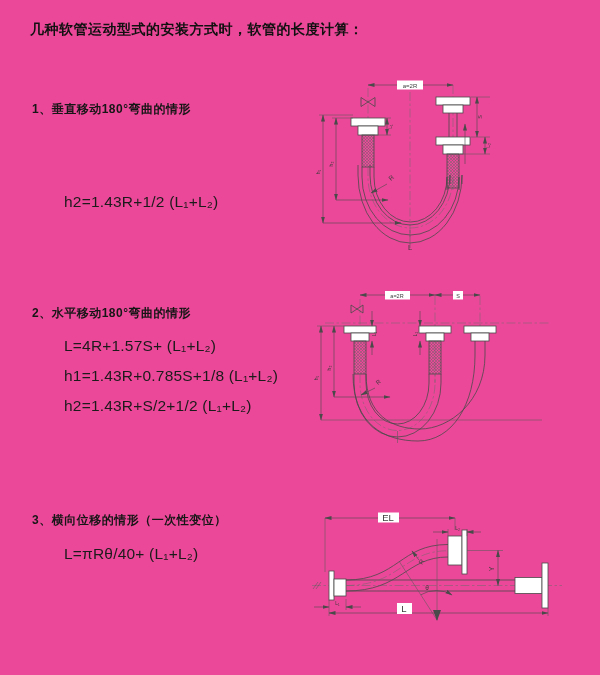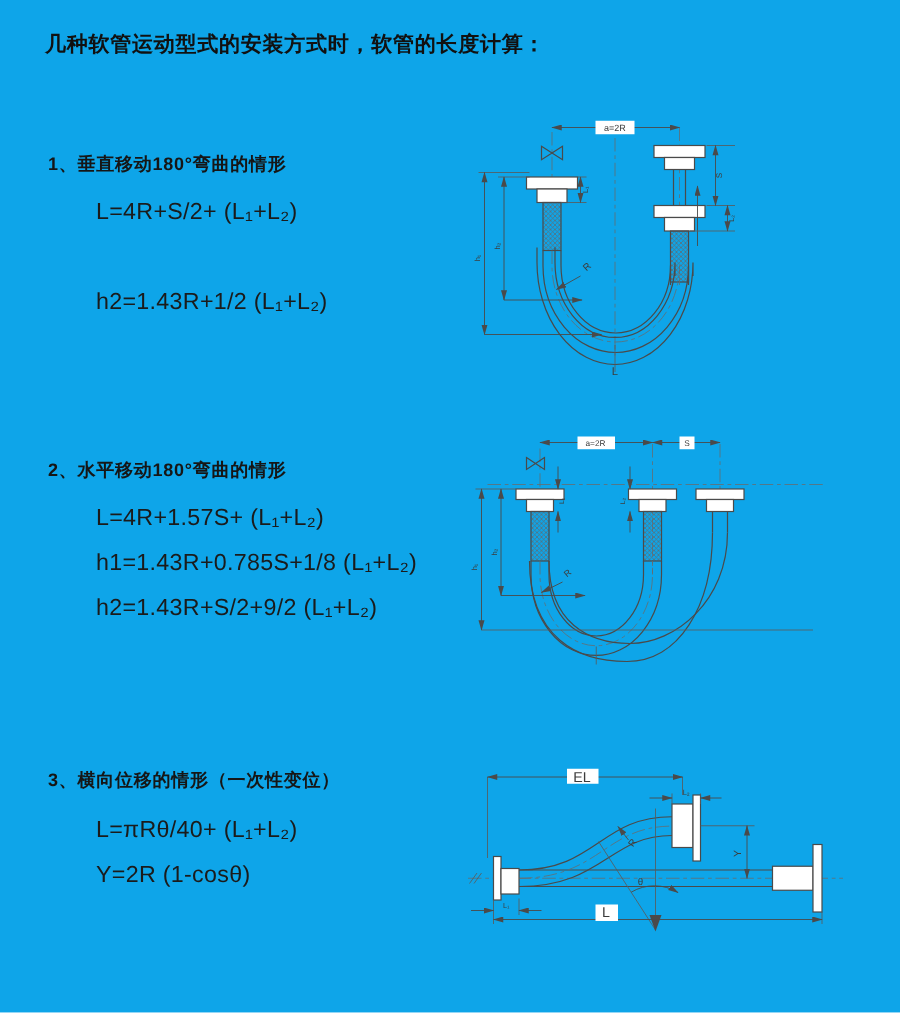--- a/index.html
+++ b/index.html
@@ -1,17 +1,17 @@
 <!DOCTYPE html>
 <html><head>
 <meta charset="utf-8">
 <style>
   html,body{margin:0;padding:0;background:#fff;}
   .page{
-    position:relative;width:600px;height:675px;background:#0ea5e9;
+    position:relative;width:600px;height:675px;background:#ec4899;
     font-family:"Liberation Sans","DejaVu Sans",sans-serif;color:#1b1b1b;
     overflow:hidden;
   }
   .title{position:absolute;left:30px;top:21px;font-size:14px;font-weight:700;color:#111;letter-spacing:.5px;}
   .sec-heading{position:absolute;left:32px;font-size:12px;font-weight:700;color:#161616;letter-spacing:.5px;}
   .formula{position:absolute;left:64px;font-size:15.5px;font-weight:400;color:#1b1b1b;letter-spacing:.2px;}
   svg{position:absolute;overflow:visible;}
   svg text{fill:#3c3c3c;font-family:"Liberation Sans","DejaVu Sans",sans-serif;}
   .ln{stroke:#4a4a4a;stroke-width:.8;fill:none;}
   .thin{stroke:#5a5a5a;stroke-width:.55;fill:none;}
@@ -22,31 +22,29 @@
   .wbg{fill:#ffffff;stroke:none;}
 </style>
 </head>
 <body>
 
 <div class="page">
 
   <div class="title">几种软管运动型式的安装方式时，软管的长度计算：</div>
 
   <div class="sec-heading" style="top:101px">1、垂直移动180°弯曲的情形</div>
-  <div class="formula" style="top:133px">L=4R+S/2+ (L₁+L₂)</div>
   <div class="formula" style="top:193px">h2=1.43R+1/2 (L₁+L₂)</div>
 
   <div class="sec-heading" style="top:305px">2、水平移动180°弯曲的情形</div>
   <div class="formula" style="top:337px">L=4R+1.57S+ (L₁+L₂)</div>
   <div class="formula" style="top:367px">h1=1.43R+0.785S+1/8 (L₁+L₂)</div>
-  <div class="formula" style="top:397px">h2=1.43R+S/2+9/2 (L₁+L₂)</div>
+  <div class="formula" style="top:397px">h2=1.43R+S/2+1/2 (L₁+L₂)</div>
 
   <div class="sec-heading" style="top:512px">3、横向位移的情形（一次性变位）</div>
   <div class="formula" style="top:545px">L=πRθ/40+ (L₁+L₂)</div>
-  <div class="formula" style="top:575px">Y=2R (1-cosθ)</div>
 
   <svg style="left:313px;top:72px" width="287" height="188" viewBox="0 0 287 188">
     <defs>
       <marker id="aE" markerWidth="8" markerHeight="6" refX="6.5" refY="2" orient="auto" markerUnits="userSpaceOnUse">
         <path d="M0,0 L7,2 L0,4 Z" fill="#4a4a4a"></path>
       </marker>
       <marker id="aS" markerWidth="8" markerHeight="6" refX="0.5" refY="2" orient="auto" markerUnits="userSpaceOnUse">
         <path d="M7,0 L0,2 L7,4 Z" fill="#4a4a4a"></path>
       </marker>
       <pattern id="hatch" width="3" height="3" patternUnits="userSpaceOnUse">

